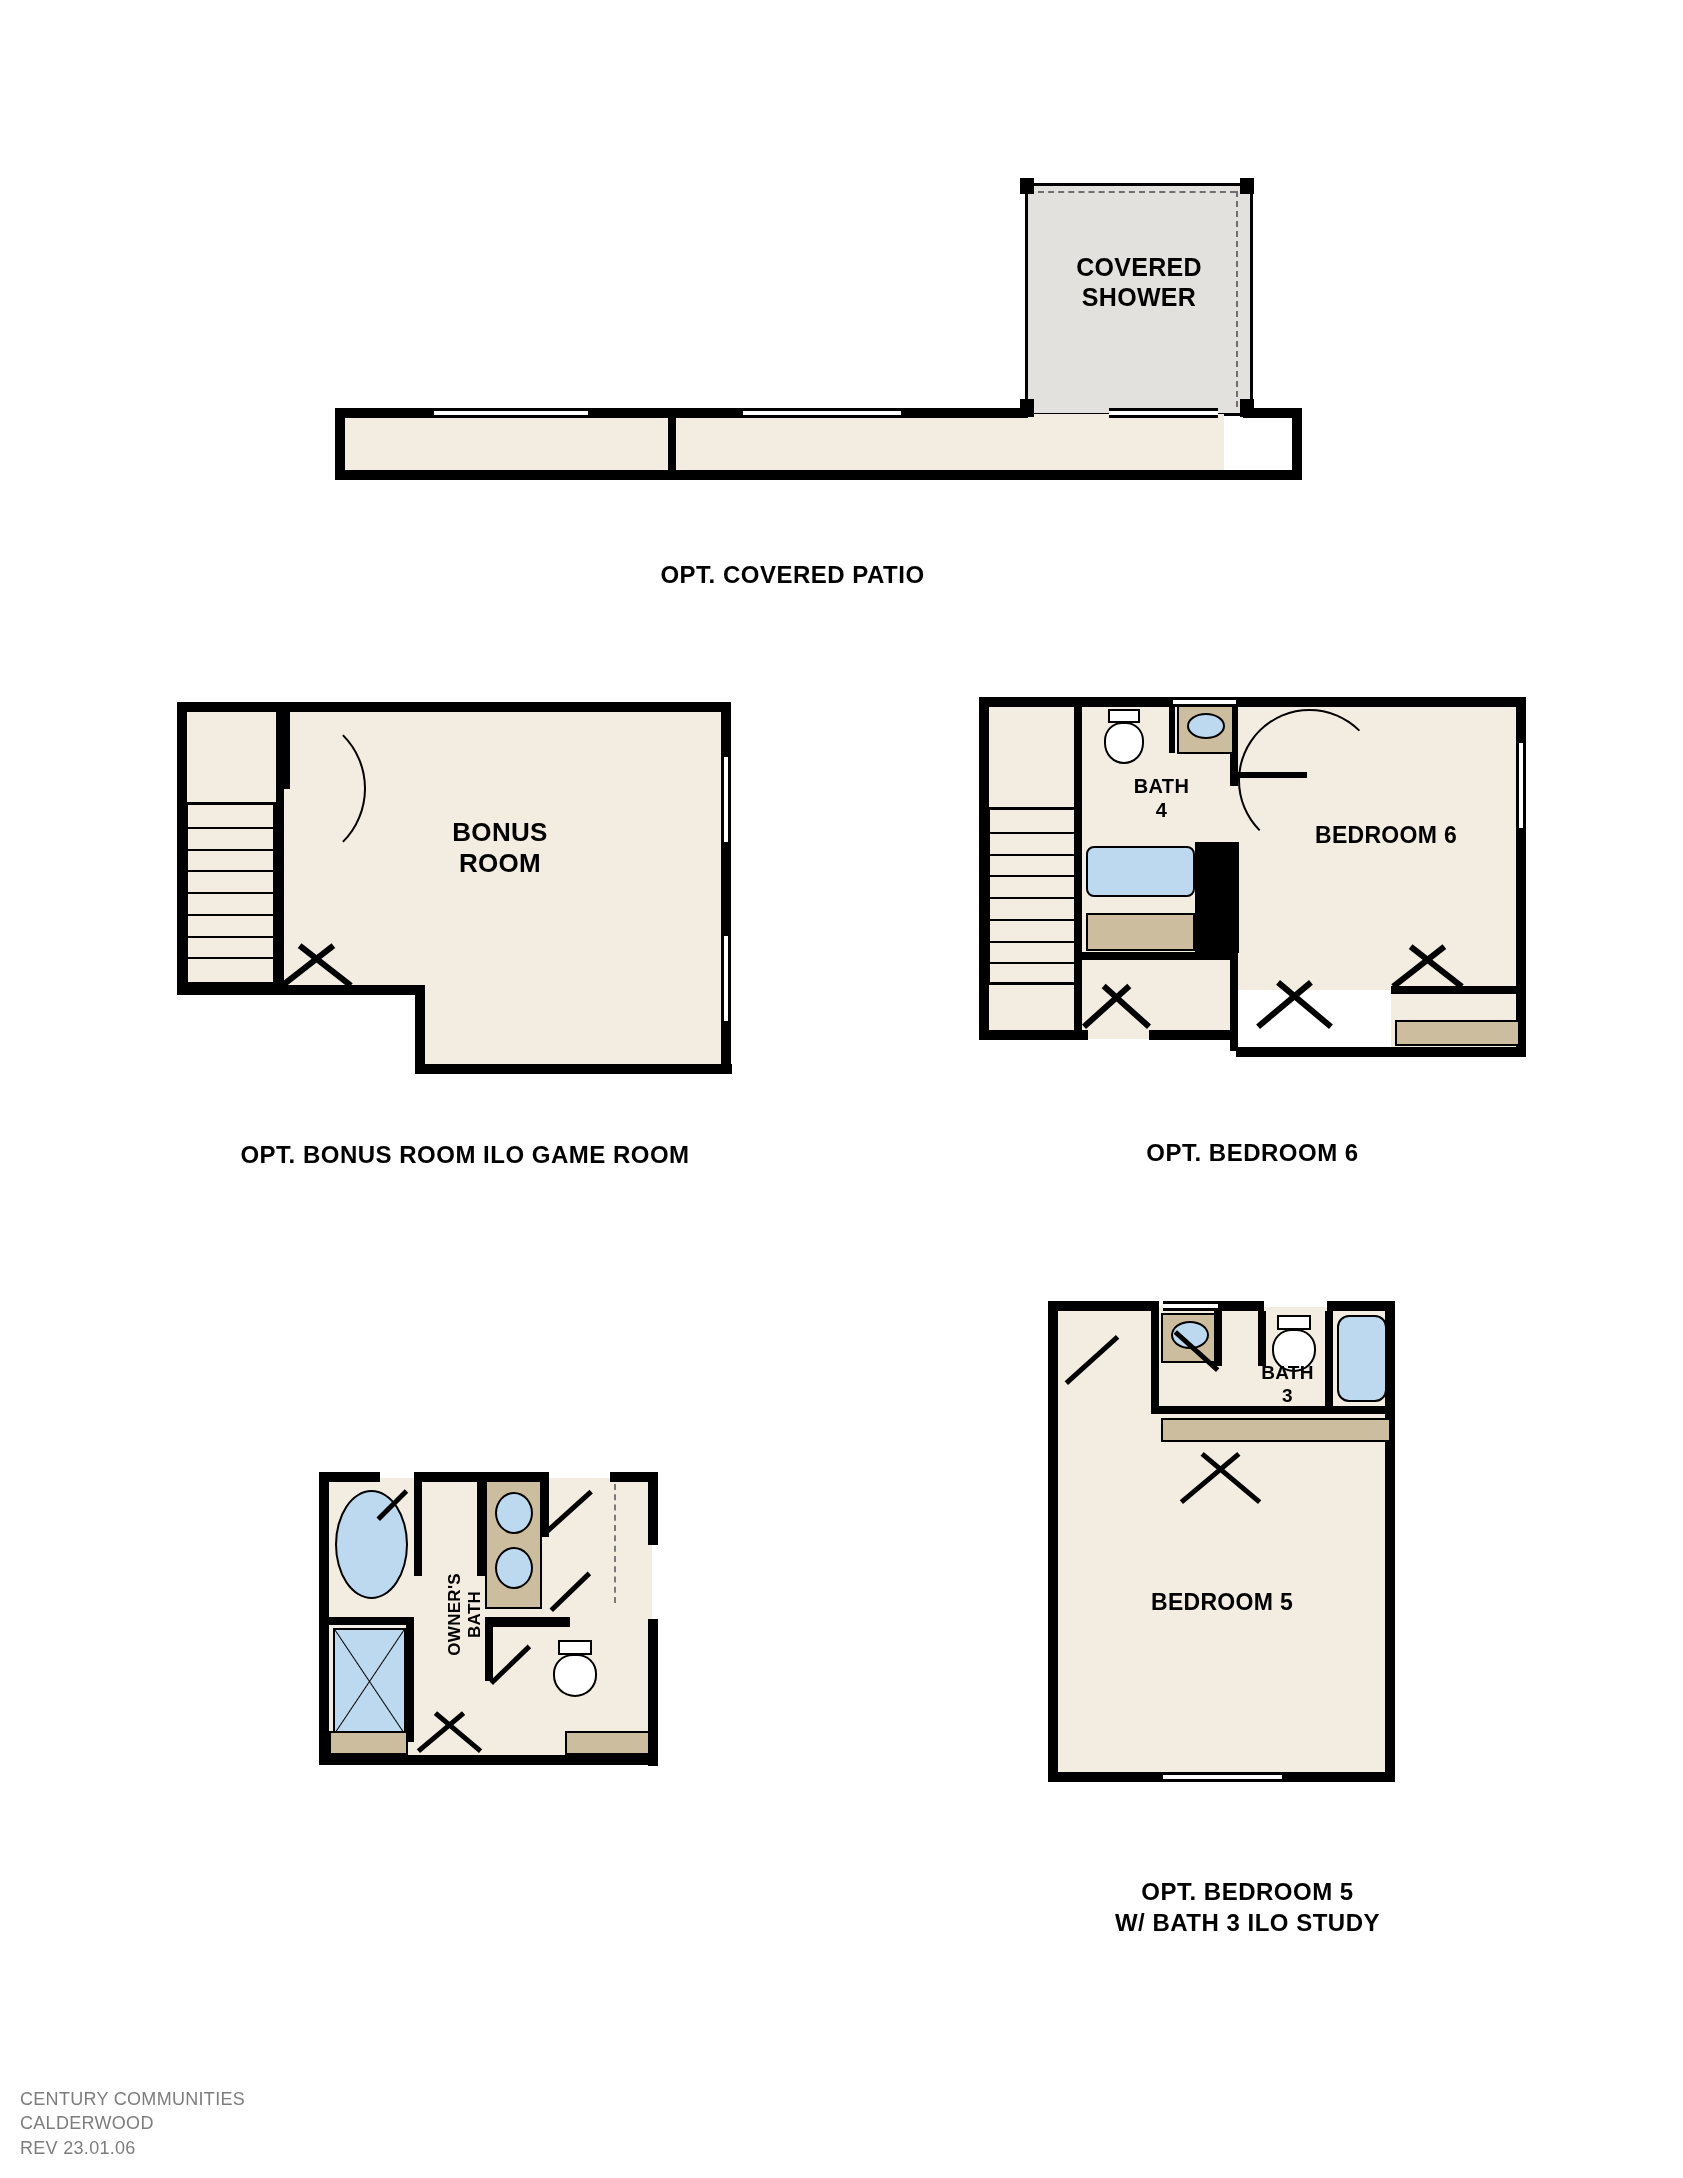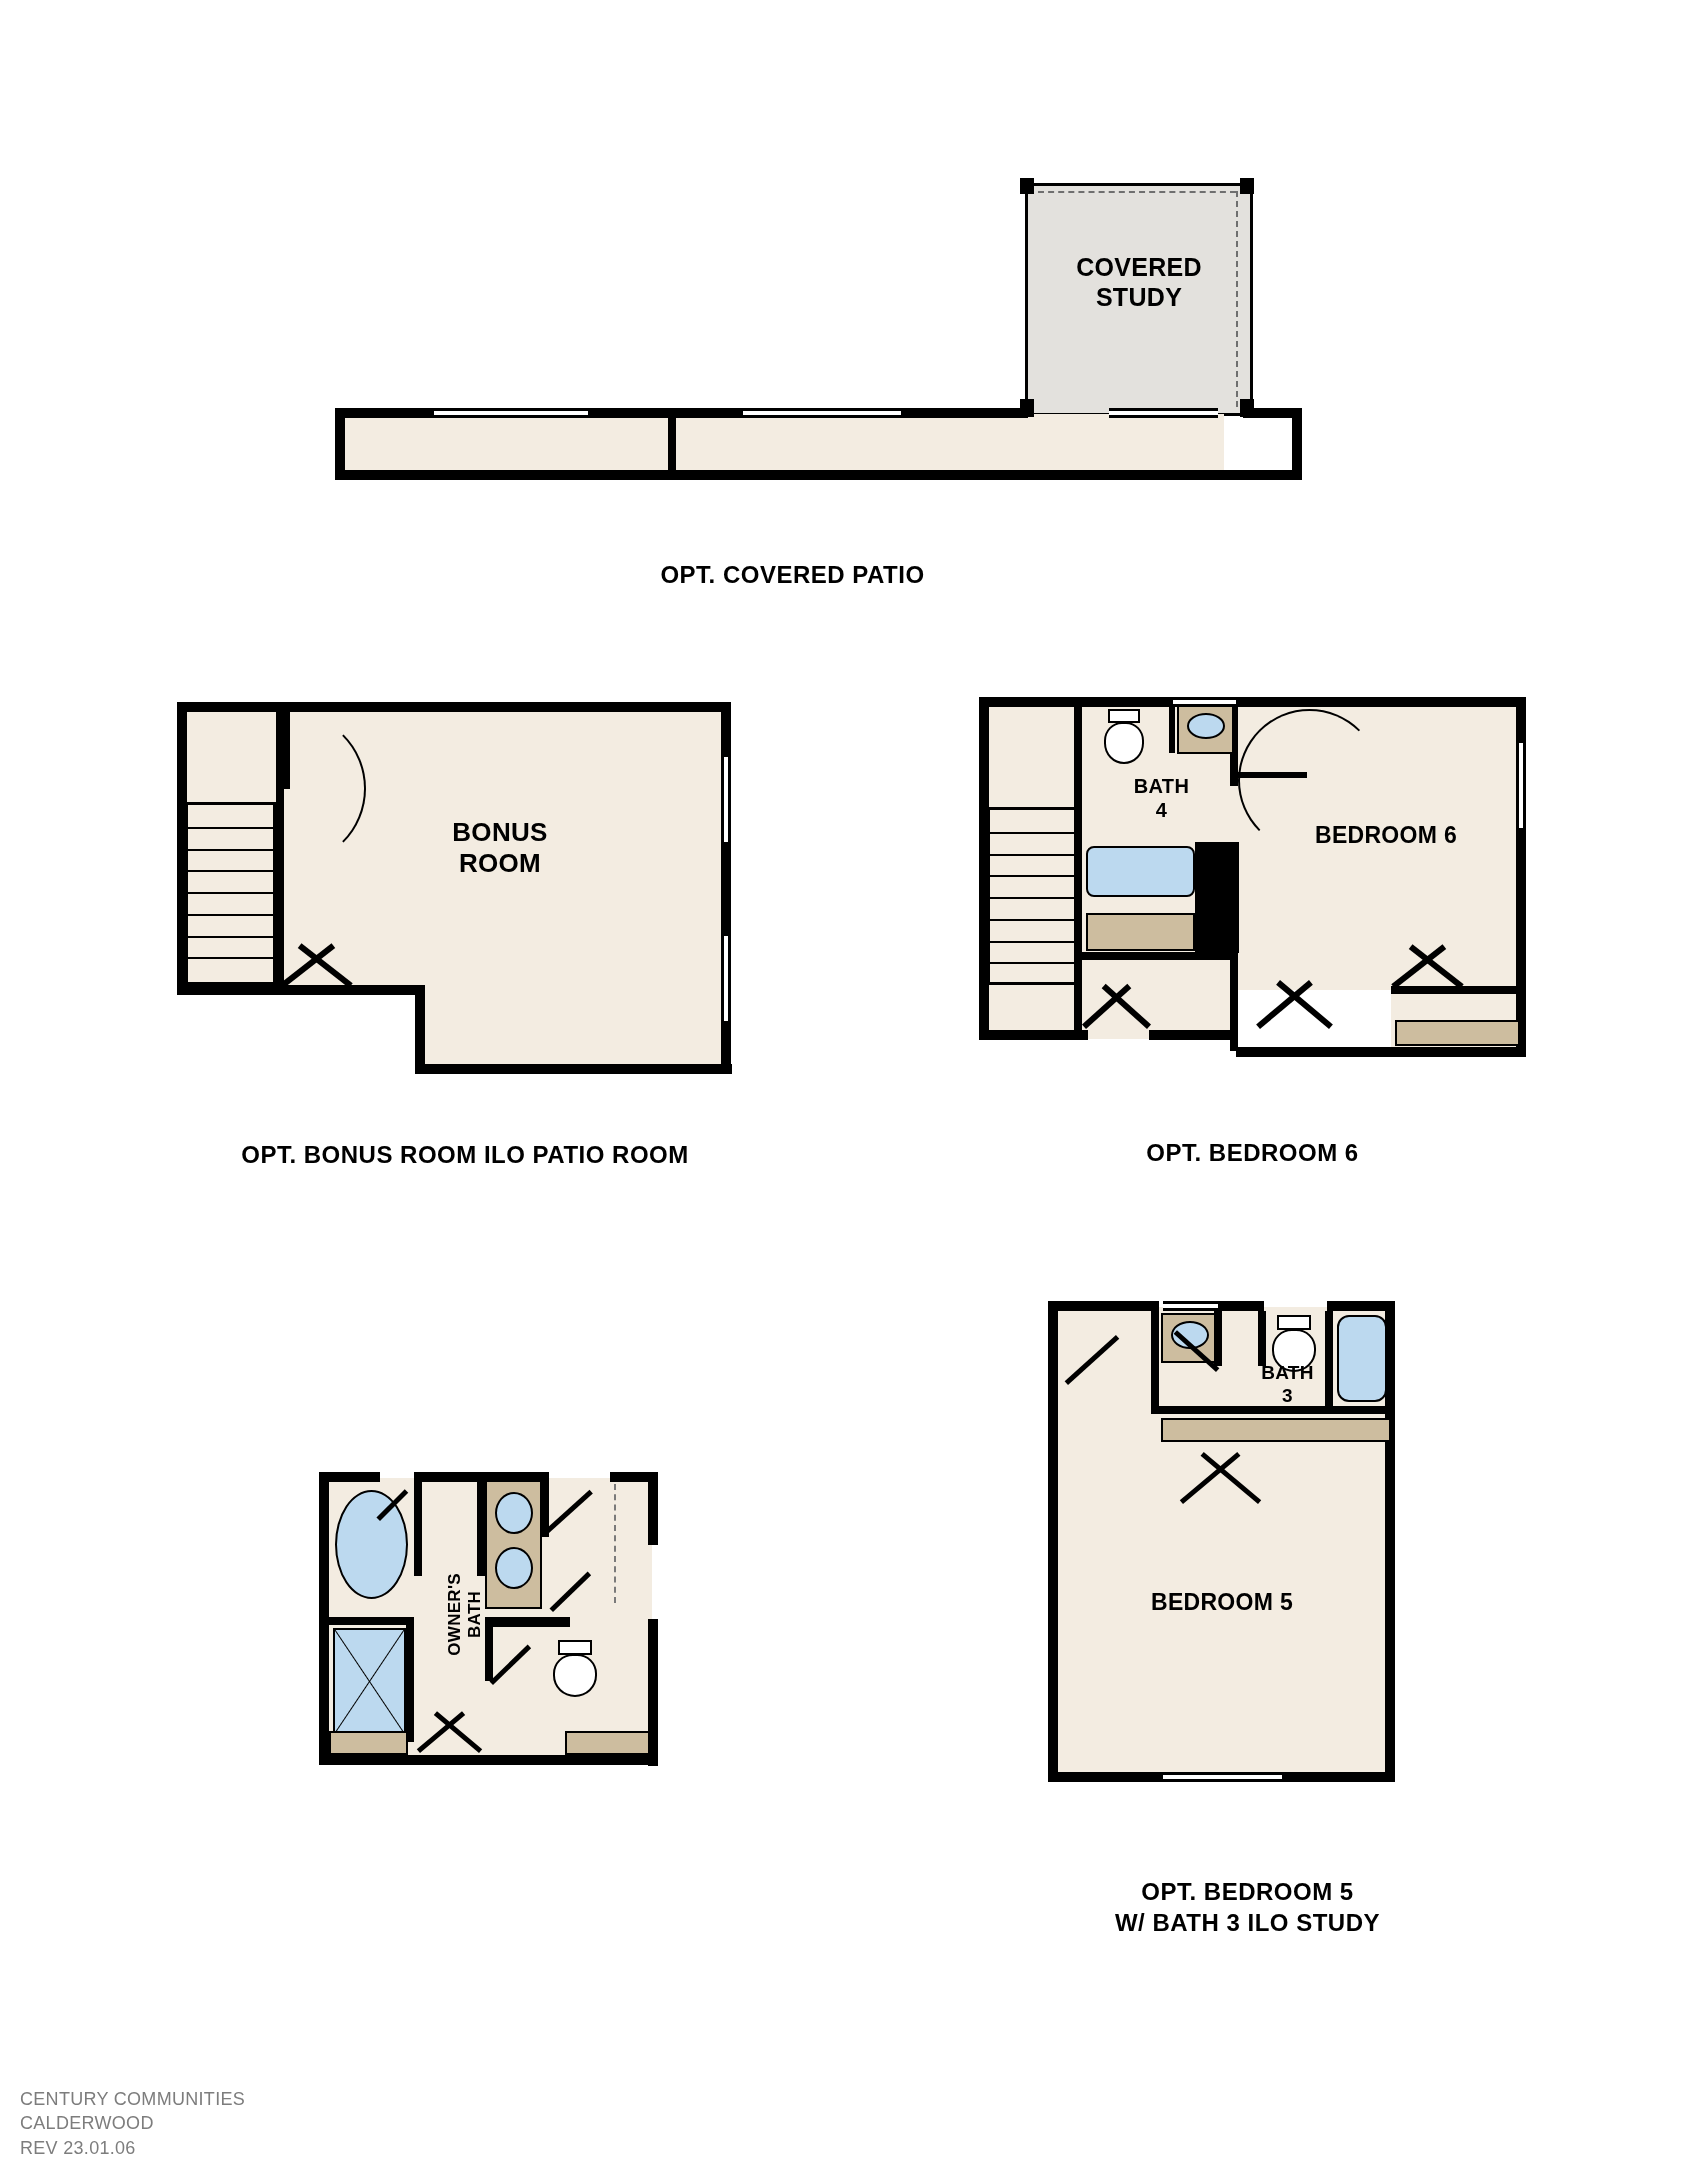--- a/index.html
+++ b/index.html
@@ -82,21 +82,21 @@
 
   <div class="plan" style="left:327px;top:173px;width:921px;height:317px;">
 
     <div class="patiofill" style="left:698px;top:10px;width:228px;height:233px;"></div>
 
     <div style="position:absolute;left:711px;top:18px;width:198px;height:0;border-top:2px dashed #6f6f6f;"></div>
     <div style="position:absolute;left:909px;top:18px;width:0;height:216px;border-left:2px dashed #6f6f6f;"></div>
 
     <div class="roomlabel" style="left:698px;top:79px;width:228px;font-size:25px;">
       <div>COVERED</div>
-      <div>STUDY</div>
+      <div>SHOWER</div>
     </div>
 
     <div class="room" style="left:14px;top:241px;width:327px;height:61px;"></div>
     <div class="room" style="left:348px;top:241px;width:549px;height:61px;"></div>
 
     <div class="wall" style="left:8px;top:235px;width:337px;height:10px;"></div>
     <div class="wall" style="left:345px;top:235px;width:356px;height:10px;"></div>
     <div class="wall" style="left:916px;top:235px;width:59px;height:10px;"></div>
     <div class="wall" style="left:8px;top:297px;width:967px;height:10px;"></div>
     <div class="wall" style="left:8px;top:235px;width:10px;height:72px;"></div>
@@ -155,21 +155,21 @@
       <div style="position:absolute;left:131px;top:50px;width:65px;height:6px;background:#000;transform-origin:right bottom;transform:rotate(38deg);margin-left:-131px;"></div>
     </div>
 
     <div class="roomlabel" style="left:218px;top:119px;width:218px;font-size:26px;">
       <div>BONUS</div>
       <div>ROOM</div>
     </div>
   </div>
 
   <div class="caption" style="left:79px;top:1139px;width:772px;">
-    <span>OPT. BONUS ROOM ILO PATIO ROOM</span>
+    <span>OPT. BONUS ROOM ILO GAME ROOM</span>
   </div>
 
   <div class="plan" style="left:975px;top:693px;width:554px;height:396px;">
 
     <div class="room" style="left:104px;top:10px;width:158px;height:257px;"></div>
     <div class="room" style="left:262px;top:10px;width:287px;height:287px;"></div>
     <div class="room" style="left:10px;top:10px;width:95px;height:337px;"></div>
     <div class="room" style="left:104px;top:262px;width:158px;height:84px;"></div>
     <div class="room" style="left:416px;top:297px;width:134px;height:61px;"></div>
 

